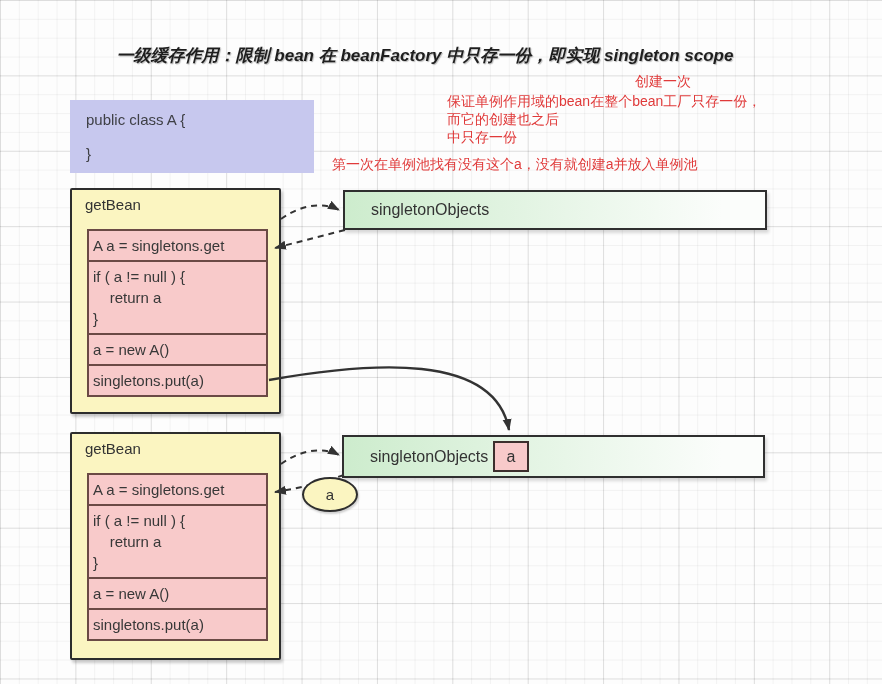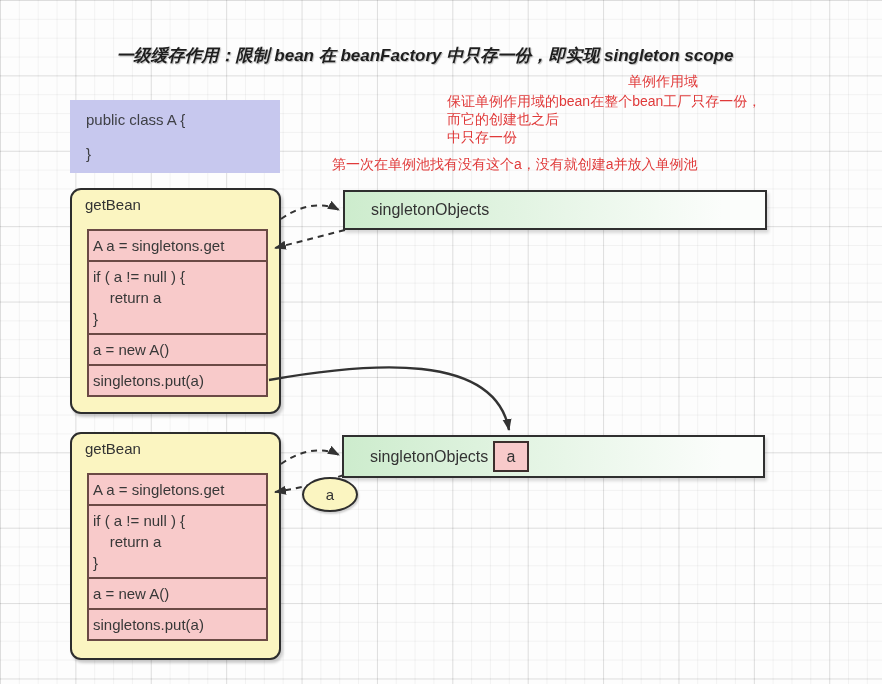--- a/index.html
+++ b/index.html
@@ -19,27 +19,27 @@
     left:60px;top:44px;width:730px;text-align:center;
     font-size:17px;font-weight:bold;font-style:italic;color:#1e1e1e;
     text-shadow:1px 1px 1px rgba(70,70,70,.35);
   }
   .red-note{color:var(--red);font-size:14px;line-height:18px;}
   .scope-label{left:563px;top:72px;width:200px;text-align:center;}
   .scope-desc{left:447px;top:92px;width:326px;}
   .note1{left:320px;top:155px;margin-left:12px;}
   .note2{left:432px;top:502px;}
   .class-box{
-    left:70px;top:100px;width:210px;height:73px;box-sizing:border-box;
+    left:70px;top:100px;width:244px;height:73px;box-sizing:border-box;
     background:var(--purple);color:#3f4046;font-size:15px;
     padding:11px 16px;display:flex;flex-direction:column;justify-content:space-between;
   }
   .getbean{
     width:211px;box-sizing:border-box;
-    background:var(--yellow);border:2px solid #2d2d2d;border-radius:11px;
+    background:var(--yellow);border:2px solid #2d2d2d;border-radius:2px;
     box-shadow:2px 3px 3px rgba(0,0,0,.20);
   }
   .gb1{left:70px;top:188px;height:226px;}
   .gb2{left:70px;top:432px;height:228px;}
   .gb-label{position:absolute;left:13px;top:6px;font-size:15px;color:#333;}
   .stack{position:absolute;left:15px;top:39px;width:181px;}
   .cell{
     box-sizing:border-box;background:var(--pink);border:2px solid var(--pink-border);
     margin-top:-2px;padding:4px 4px;font-size:15px;line-height:21px;color:#383838;
     white-space:pre-wrap;
@@ -66,21 +66,21 @@
   }
   .arrows{left:0;top:0;width:882px;height:684px;z-index:4;pointer-events:none;}
 </style>
 </head>
 <body>
 
 <div class="canvas">
 
   <div class="abs title">一级缓存作用：限制 bean 在 beanFactory 中只存一份，即实现 singleton scope</div>
 
-  <div class="abs red-note scope-label">单例作用域</div>
+  <div class="abs red-note scope-label">创建一次</div>
 
   <div class="abs red-note scope-desc">
     <div>保证单例作用域的bean在整个bean工厂只存一份，而它的创建也之后</div>
     <div>中只存一份</div>
   </div>
 
   <div class="abs red-note note1">第一次在单例池找有没有这个a，没有就创建a并放入单例池</div>
 
   <div class="abs class-box">
     <div>public class A {</div>

